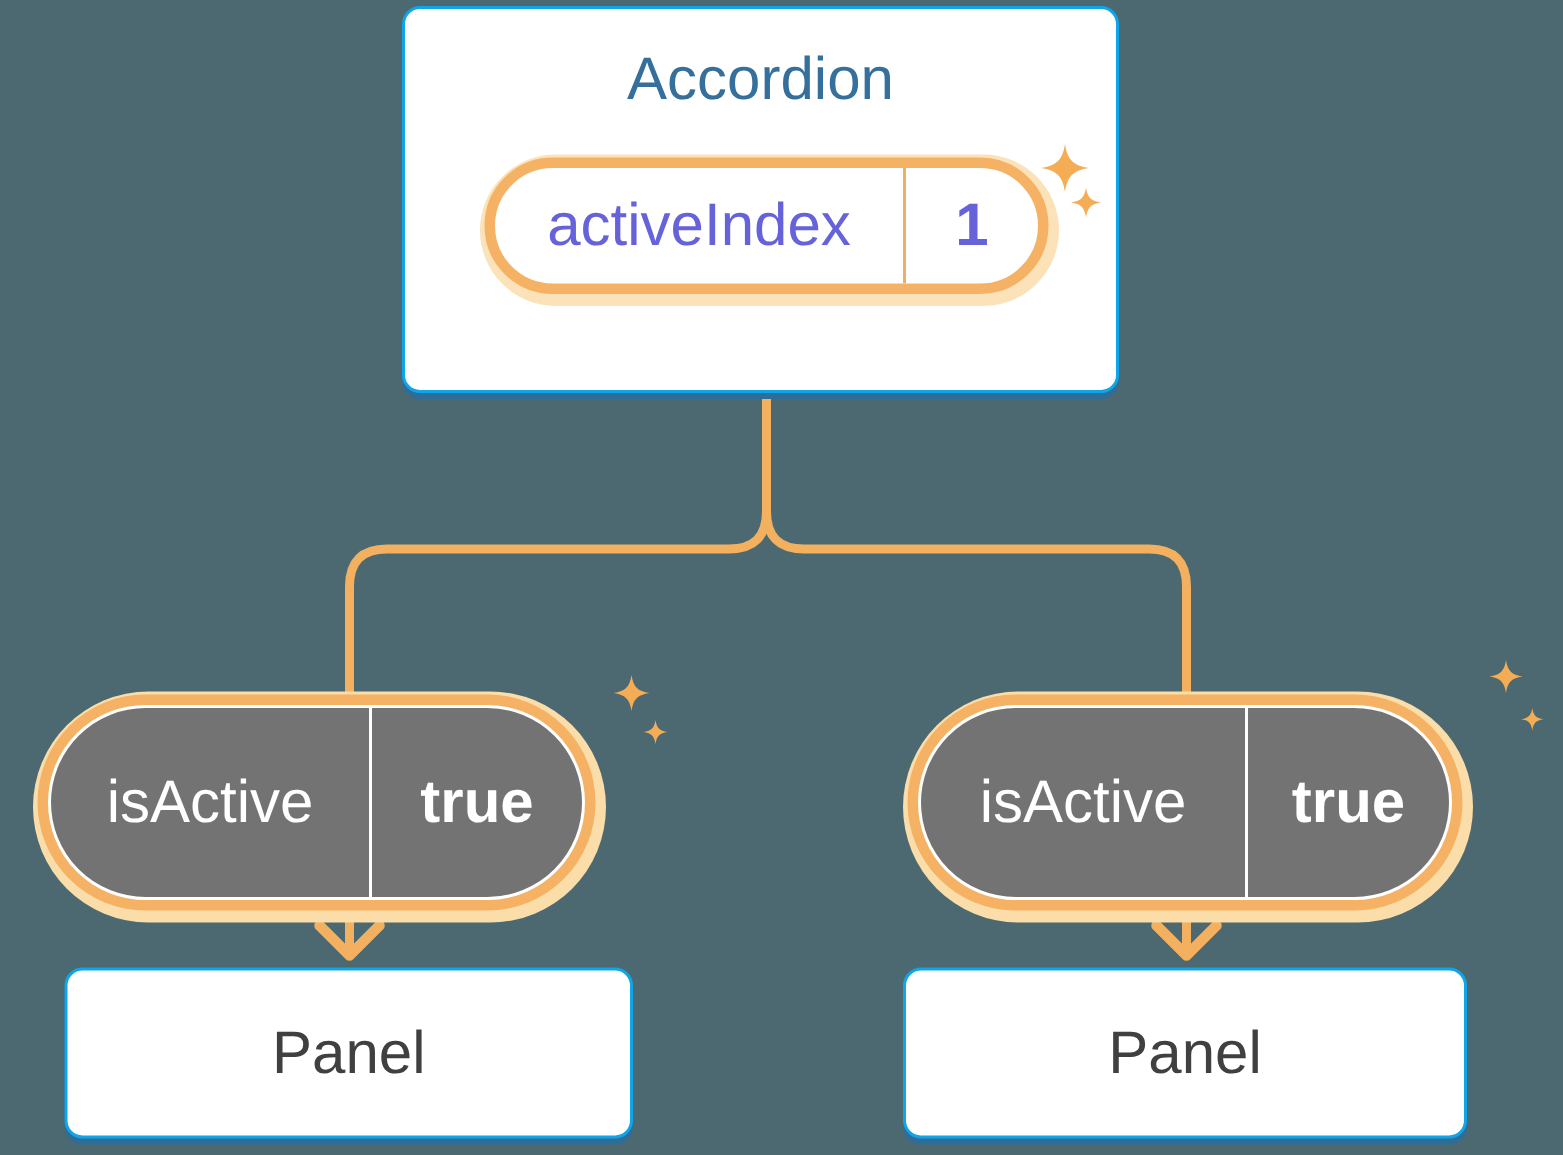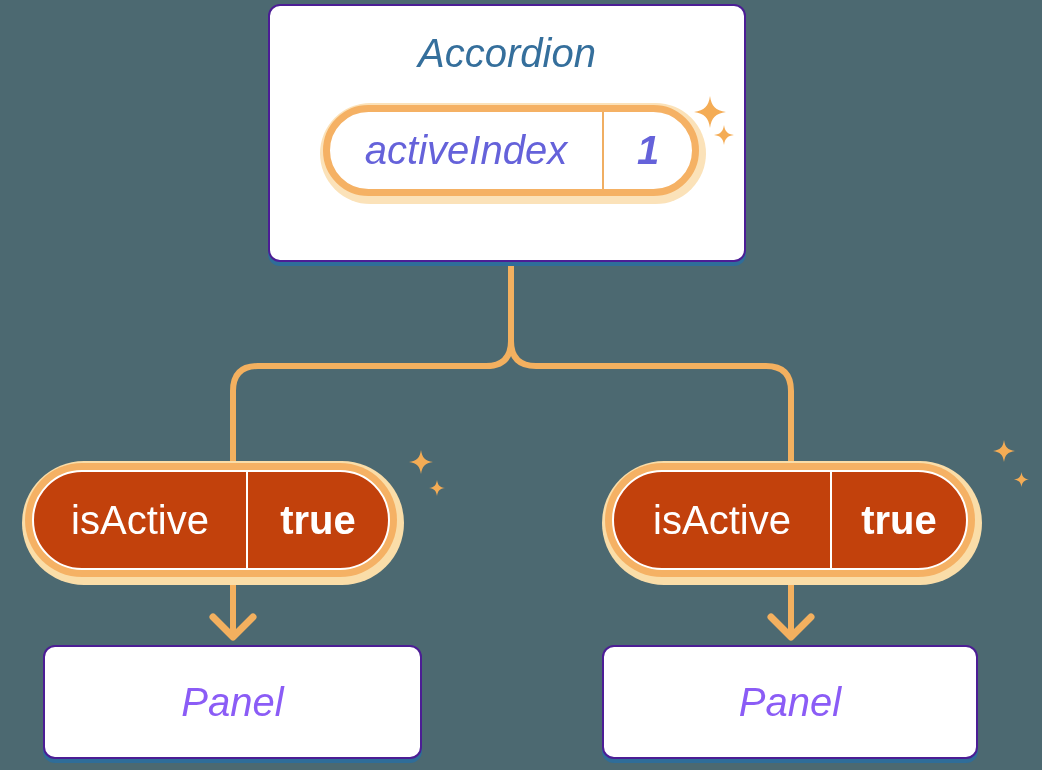--- a/index.html
+++ b/index.html
@@ -26,46 +26,45 @@
     stroke-linecap: round;
     stroke-linejoin: round;
   }
   .connectors path.branch { stroke-width: 6; }
   .connectors path.arrowhead { stroke-width: 7; }
 
   .card {
     position: absolute;
     box-sizing: border-box;
     background: #FFFFFF;
-    border: 2px solid #4c1d95;
+    border: 2px solid #0ea5e9;
     border-radius: 12px;
     box-shadow: 0 4px 0 #2F6D99;
     z-index: 2;
-    font-style: italic;
   }
   .card-accordion {
     left: 268px; top: 4px;
     width: 478px; height: 258px;
   }
   .card-title {
     position: absolute;
     left: 0; top: 24px;
     width: 100%;
     text-align: center;
     font-size: 40px;
     line-height: 46px;
     color: #356F9C;
     font-weight: 400;
   }
   .panel-card {
     display: flex;
     align-items: center;
     justify-content: center;
     font-size: 40px;
-    color: #8b5cf6;
+    color: #404040;
   }
   .panel-left  { left: 43px;  top: 645px; width: 379px; height: 114px; }
   .panel-right { left: 602px; top: 645px; width: 376px; height: 114px; }
 
   
   .pill-state {
     position: absolute;
     left: 53px; top: 99px;
     box-sizing: border-box;
     width: 376px; height: 91px;
@@ -89,22 +88,22 @@
   .pill-state .seg-value { flex: 1; font-weight: 700; }
   .pill-state .divider {
     width: 2px;
     background: #F0AE62;
   }
 
   
   .pill-prop {
     position: absolute;
     box-sizing: border-box;
-    height: 100px;
-    background: #c2410c;
+    height: 130px;
+    background: #737373;
     border: 2px solid #FFFFFF;
     border-radius: 999px;
     box-shadow: 0 0 0 7px #F5B164, 2px 3px 0 12px #FADDA8;
     display: flex;
     align-items: stretch;
     overflow: hidden;
     z-index: 3;
   }
   .pill-prop-left  { left: 32px;  top: 470px; width: 358px; }
   .pill-prop-right { left: 612px; top: 470px; width: 356px; }

